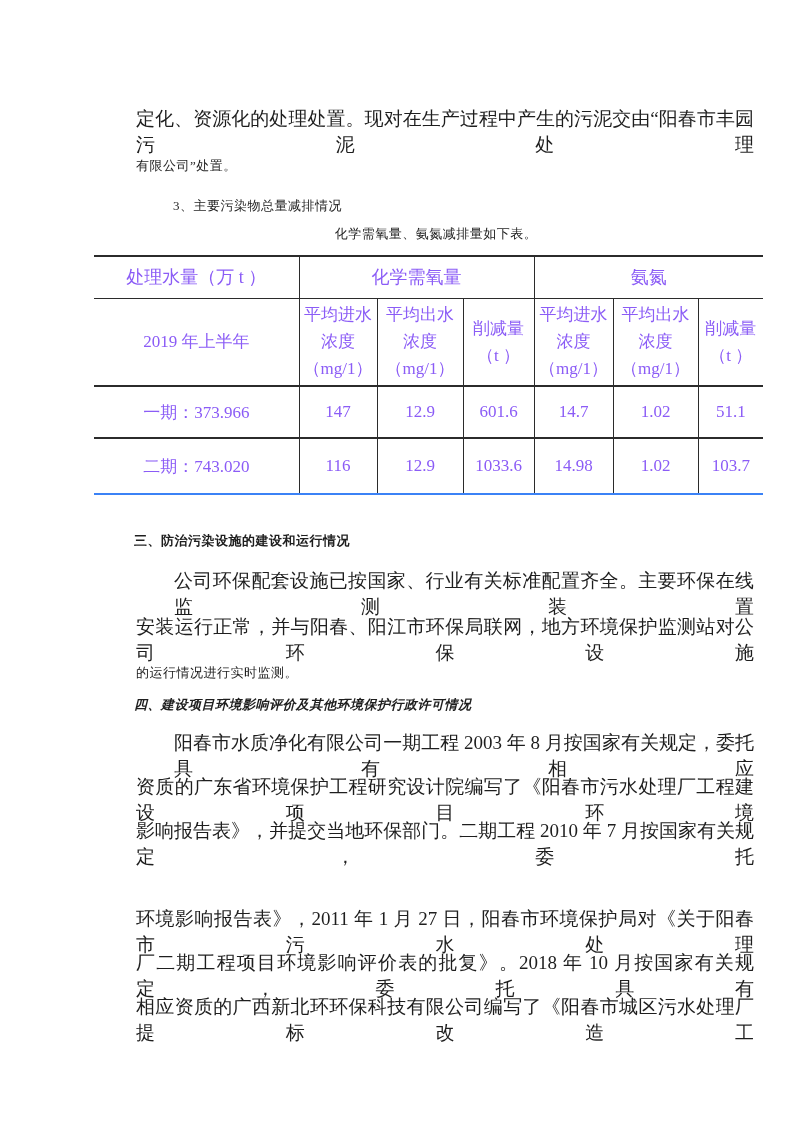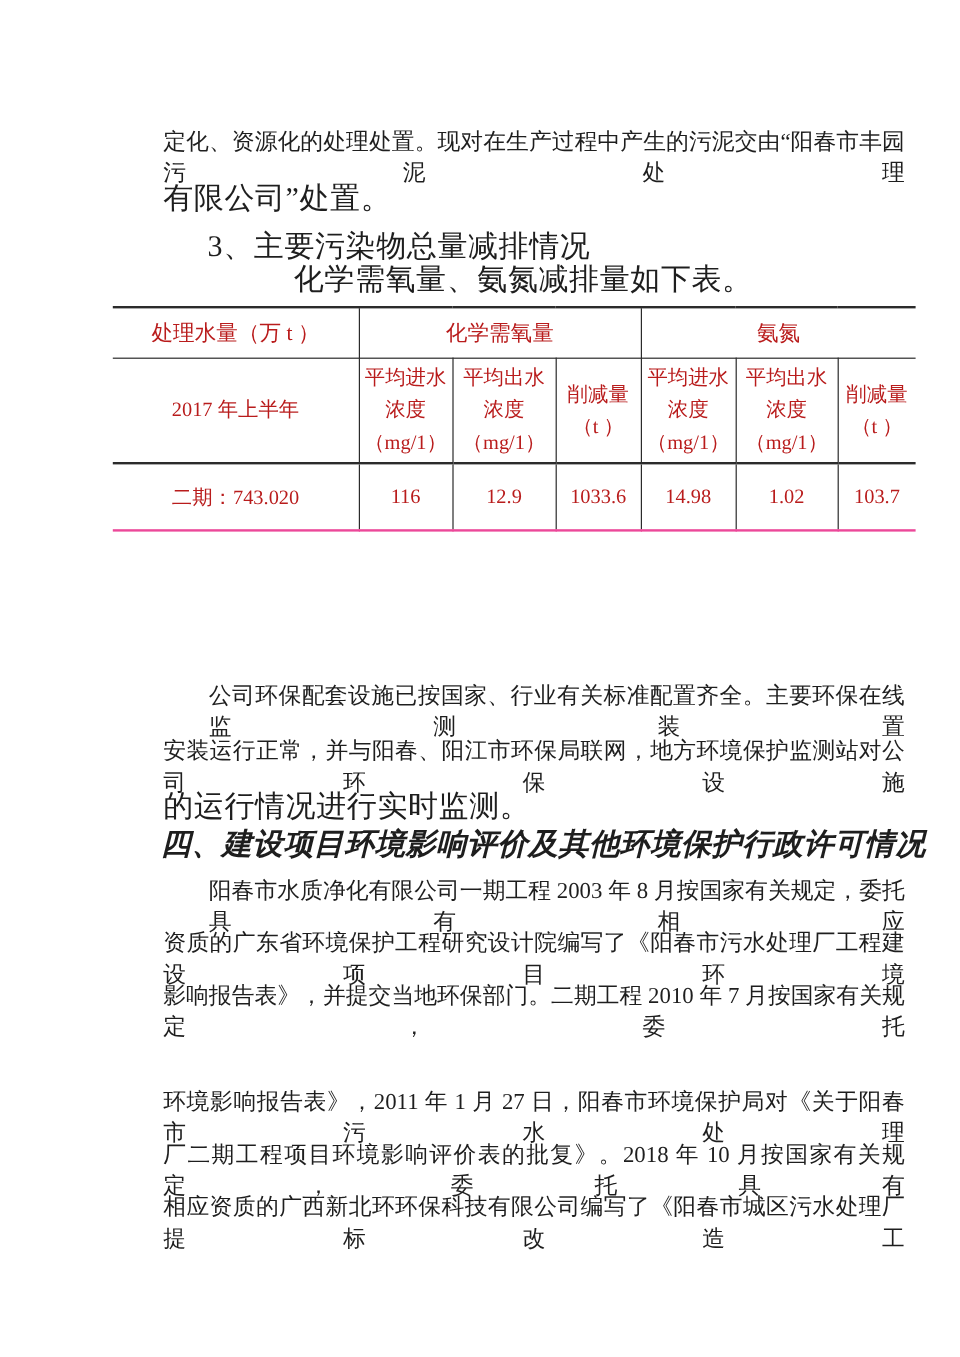--- a/index.html
+++ b/index.html
@@ -12,21 +12,21 @@
     width: 800px;
     height: 1131px;
     background: #ffffff;
     font-family: "Liberation Serif", "DejaVu Serif", serif;
     color: #1e1e1e;
     overflow: hidden;
     margin-left: 36px;
   }
   .line {
     position: absolute;
-    font-size: 25px;
+    font-size: 13px;
     line-height: 26px;
     letter-spacing: 0.5px;
     white-space: nowrap;
   }
   .block {
     position: absolute;
     font-size: 19px;
     line-height: 26px;
   }
   .just {
@@ -39,23 +39,23 @@
 
   
   table.emis {
     position: absolute;
     left: 58px;
     top: 255px;
     width: 669px;
     border-collapse: collapse;
     table-layout: fixed;
     border-top: 2px solid #2b2b2b;
-    border-bottom: 2px solid #ec4899;
+    border-bottom: 2px solid #3b82f6;
     font-family: "Liberation Serif", "DejaVu Serif", serif;
-    color: #b91c1c;
+    color: #8b5cf6;
   }
   table.emis td {
     border: none;
     border-right: 1px solid #2b2b2b;
     text-align: center;
     vertical-align: middle;
     font-size: 17px;
     padding: 0;
     overflow: hidden;
   }
@@ -91,21 +91,21 @@
       <col style="width:85px">
       <col style="width:65px">
     </colgroup>
     <tbody>
         <tr class="group-row">
       <td>处理水量（万 t ）</td>
       <td colspan="3">化学需氧量</td>
       <td colspan="3">氨氮</td>
     </tr>
     <tr class="sub-row">
-      <td>2017 年上半年</td>
+      <td>2019 年上半年</td>
       <td>
         <div class="sub-line">平均进水</div>
         <div class="sub-line">浓度</div>
         <div class="sub-line">（mg/1）</div>
       </td>
       <td>
         <div class="sub-line">平均出水</div>
         <div class="sub-line">浓度</div>
         <div class="sub-line">（mg/1）</div>
       </td>
@@ -121,32 +121,42 @@
       <td>
         <div class="sub-line">平均出水</div>
         <div class="sub-line">浓度</div>
         <div class="sub-line">（mg/1）</div>
       </td>
       <td>
         <div class="sub-line">削减量</div>
         <div class="sub-line">（t ）</div>
       </td>
     </tr>
+    <tr class="data-row-1">
+      <td>一期：373.966</td>
+      <td>147</td>
+      <td>12.9</td>
+      <td>601.6</td>
+      <td>14.7</td>
+      <td>1.02</td>
+      <td>51.1</td>
+    </tr>
     <tr class="data-row-2">
       <td>二期：743.020</td>
       <td>116</td>
       <td>12.9</td>
       <td>1033.6</td>
       <td>14.98</td>
       <td>1.02</td>
       <td>103.7</td>
     </tr>
   </tbody>
     </table>
 
+  <div class="line bold" style="left:98px; top:528px;">三、防治污染设施的建设和运行情况</div>
   <div class="block just" style="left:100px; top:614px; width:618px;">安装运行正常，并与阳春、阳江市环保局联网，地方环境保护监测站对公司环保设施</div>
   <div class="block just" style="left:138px; top:568px; width:580px;">公司环保配套设施已按国家、行业有关标准配置齐全。主要环保在线监测装置</div>
   <div class="line" style="left:100px; top:660px;">的运行情况进行实时监测。</div>
 
   <div class="line bold" style="left:98px; top:692px;font-style:italic;">四、建设项目环境影响评价及其他环境保护行政许可情况</div>
   <div class="block just" style="left:138px; top:730px; width:580px;">阳春市水质净化有限公司一期工程 2003 年 8 月按国家有关规定，委托具有相应</div>
   <div class="block just" style="left:100px; top:774px; width:618px;">资质的广东省环境保护工程研究设计院编写了《阳春市污水处理厂工程建设项目环境</div>
   <div class="block just" style="left:100px; top:818px; width:618px;">影响报告表》，并提交当地环保部门。二期工程 2010 年 7 月按国家有关规定，委托</div>
   <div class="block just" style="left:100px; top:906px; width:618px;">环境影响报告表》，2011 年 1 月 27 日，阳春市环境保护局对《关于阳春市污水处理</div>
   <div class="block just" style="left:100px; top:950px; width:618px;">厂二期工程项目环境影响评价表的批复》。2018 年 10 月按国家有关规定，委托具有</div>

